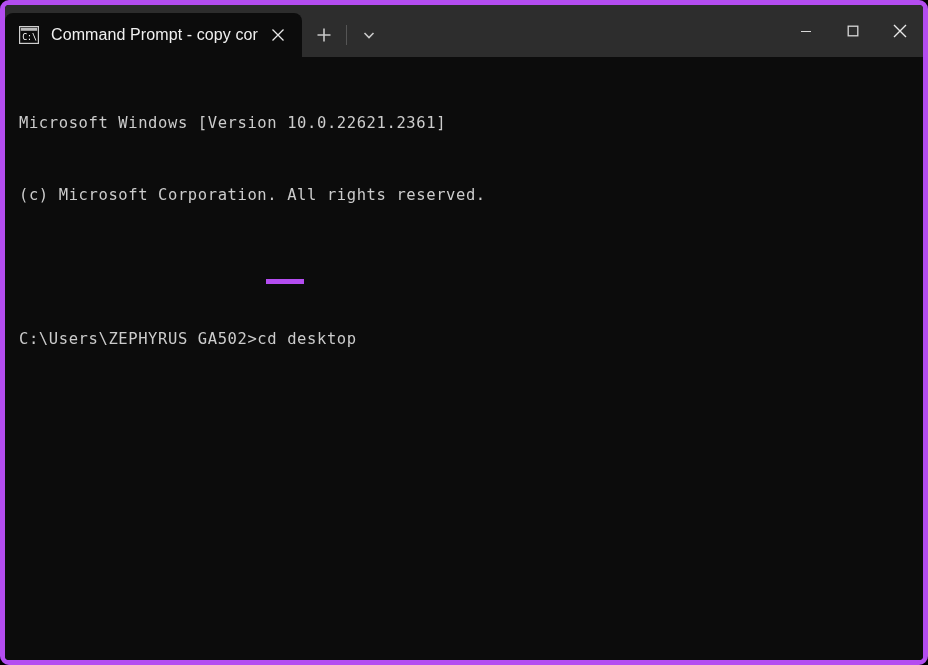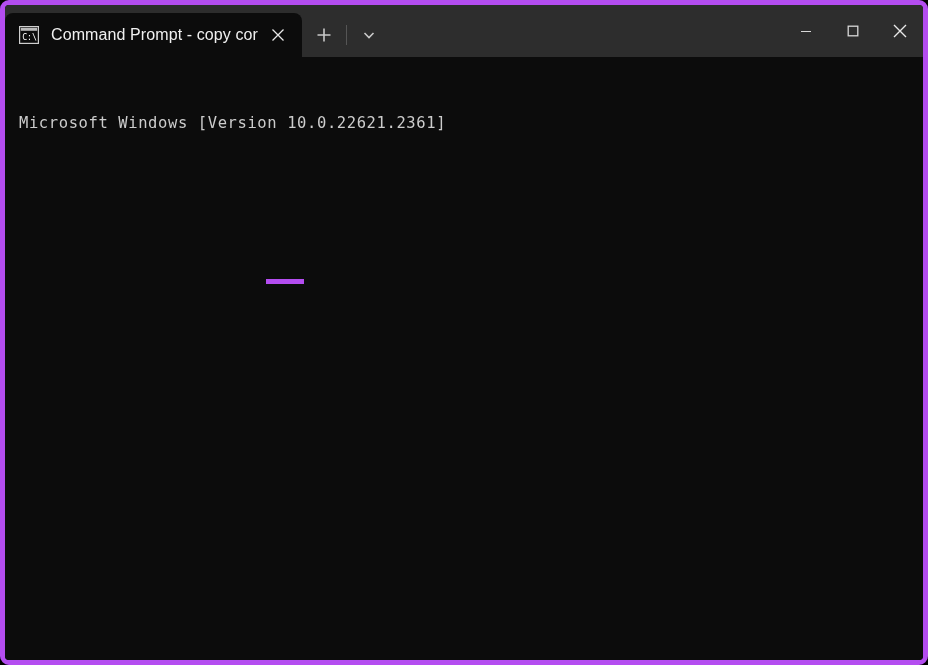--- a/index.html
+++ b/index.html
@@ -209,21 +209,23 @@
         <svg width="16" height="16" viewBox="0 0 16 16">
           <path d="M2 2 L14 14 M14 2 L2 14" stroke="#e8e8e8" stroke-width="1.4" fill="none"></path>
         </svg>
       </span>
     </div>
   </div>
 
   <div id="terminal">
     <div id="termtext">
       <div class="tline">Microsoft Windows [Version 10.0.22621.2361]</div>
+      <div class="tline">(c) Microsoft Corporation. All rights reserved.</div>
       <div class="tline blank"></div>
+      <div class="tline">C:\Users\ZEPHYRUS GA502&gt;cd desktop</div>
       <div class="tline blank"></div>
       <div class="tline blank"></div>
       
     </div>
     <div class="hl-underline"></div>
   </div>
 
 </div>
 
 </body></html>

